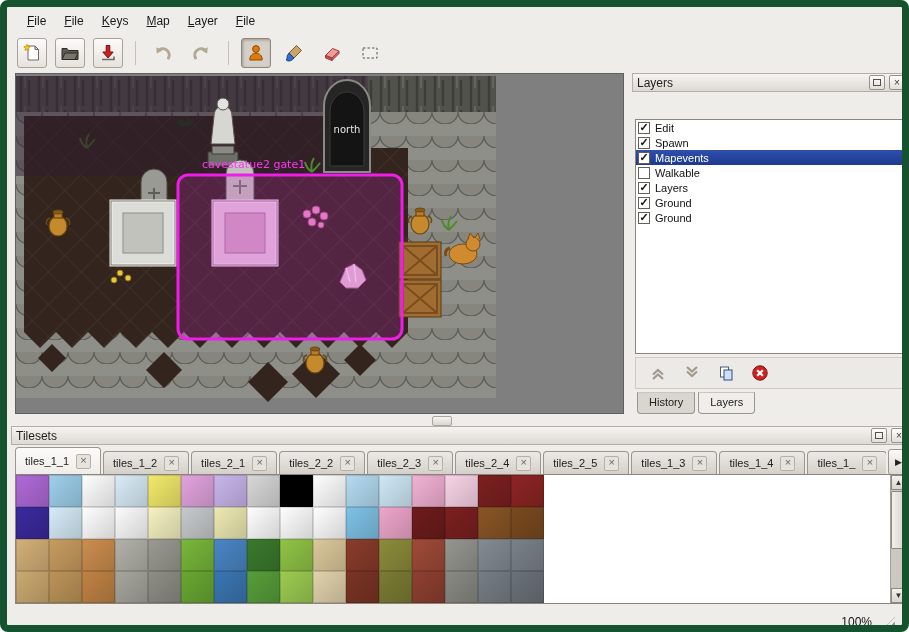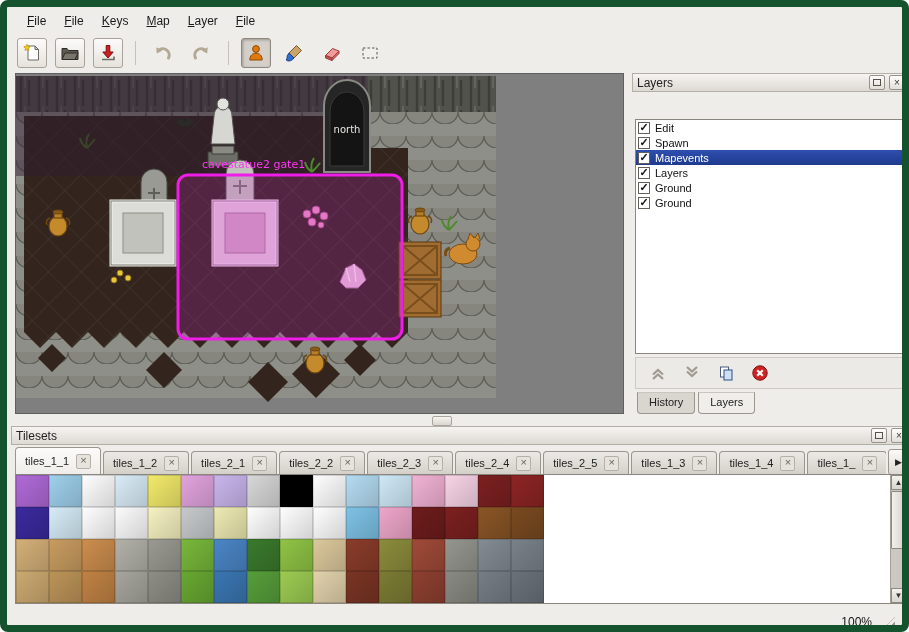--- a/index.html
+++ b/index.html
@@ -275,20 +275,24 @@
           <span class="layer-name">Spawn</span>
         </div>
 
         <div class="layer-row selected">
           <span class="checkbox checked">
             <span class="check">✓</span>
           </span>
           <span class="layer-name">Mapevents</span>
         </div>
 
+        <div class="layer-row">
+          <span class="checkbox"></span>
+          <span class="layer-name">Walkable</span>
+        </div>
 
         <div class="layer-row">
           <span class="checkbox checked">
             <span class="check">✓</span>
           </span>
           <span class="layer-name">Layers</span>
         </div>
 
         <div class="layer-row">
           <span class="checkbox checked">

